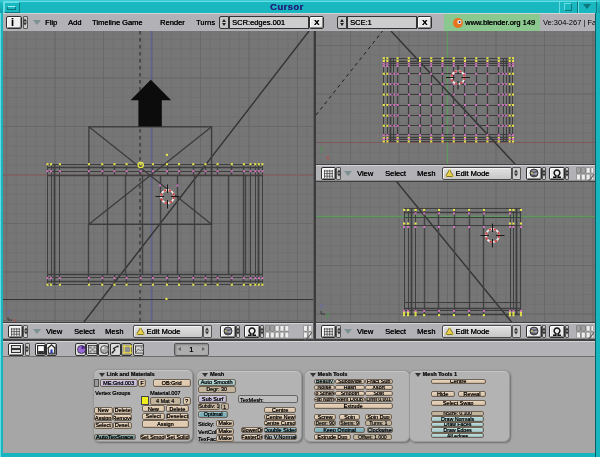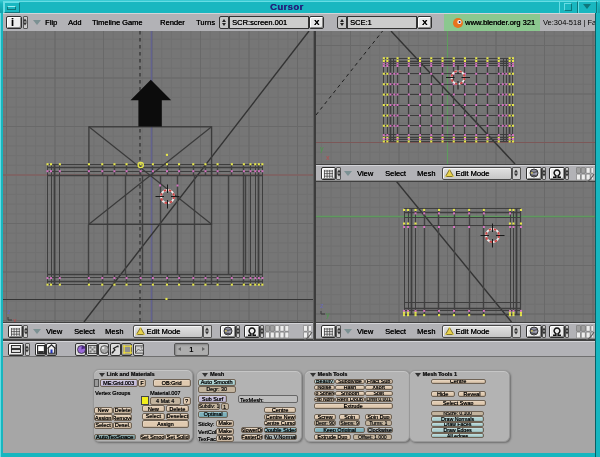--- a/index.html
+++ b/index.html
@@ -26,40 +26,40 @@
 <div style="position:absolute;left:45px;top:18.5px;font-size:7.5px;line-height:8.5px;color:#000;font-weight:normal;white-space:nowrap;text-shadow:0.3px 0 0 currentColor;">Flip</div>
 <div style="position:absolute;left:68px;top:18.5px;font-size:7.5px;line-height:8.5px;color:#000;font-weight:normal;white-space:nowrap;text-shadow:0.3px 0 0 currentColor;">Add</div>
 <div style="position:absolute;left:92px;top:18.5px;font-size:7.5px;line-height:8.5px;color:#000;font-weight:normal;white-space:nowrap;text-shadow:0.3px 0 0 currentColor;text-align:right;">Timeline</div>
 <div style="position:absolute;left:122px;top:18.5px;font-size:7.5px;line-height:8.5px;color:#000;font-weight:normal;white-space:nowrap;text-shadow:0.3px 0 0 currentColor;">Game</div>
 <div style="position:absolute;left:160px;top:18.5px;font-size:7.5px;line-height:8.5px;color:#000;font-weight:normal;white-space:nowrap;text-shadow:0.3px 0 0 currentColor;">Render</div>
 <div style="position:absolute;left:196px;top:18.5px;font-size:7.5px;line-height:8.5px;color:#000;font-weight:normal;white-space:nowrap;text-shadow:0.3px 0 0 currentColor;">Turns</div>
 <div style="position:absolute;left:219px;top:15.5px;width:10px;height:13px;background:#c6c6c6;border:1px solid #333;border-radius:2px 0 0 2px;box-sizing:border-box;"></div>
 <div style="position:absolute;left:222px;top:18.5px;width:0;height:0;border-left:2px solid transparent;border-right:2px solid transparent;border-bottom:3px solid #222;"></div>
 <div style="position:absolute;left:222px;top:23px;width:0;height:0;border-left:2px solid transparent;border-right:2px solid transparent;border-top:3px solid #222;"></div>
 <div style="position:absolute;left:229px;top:15.5px;width:80px;height:13px;background:#cdcdcd;border:1px solid #333;box-sizing:border-box;"></div>
-<div style="position:absolute;left:232px;top:18.5px;font-size:7.5px;line-height:8.5px;color:#000;font-weight:normal;white-space:nowrap;text-shadow:0.3px 0 0 currentColor;">SCR:screen.001</div>
+<div style="position:absolute;left:232px;top:18.5px;font-size:7.5px;line-height:8.5px;color:#000;font-weight:normal;white-space:nowrap;text-shadow:0.3px 0 0 currentColor;">SCR:edges.001</div>
 <div style="position:absolute;left:309px;top:15.5px;width:15px;height:13px;background:#e9e9e9;border:1px solid #2e2e2e;border-radius:2px;box-shadow:inset 1px 1px 0 #fff,inset -1px -1px 0 #8a8a8a;box-sizing:border-box;"></div>
 <div style="position:absolute;left:314px;top:18px;font-size:8px;line-height:9px;color:#000;font-weight:bold;white-space:nowrap;text-shadow:0.3px 0 0 currentColor;">X</div>
 <div style="position:absolute;left:337px;top:15.5px;width:10px;height:13px;background:#c6c6c6;border:1px solid #333;border-radius:2px 0 0 2px;box-sizing:border-box;"></div>
 <div style="position:absolute;left:340px;top:18.5px;width:0;height:0;border-left:2px solid transparent;border-right:2px solid transparent;border-bottom:3px solid #222;"></div>
 <div style="position:absolute;left:340px;top:23px;width:0;height:0;border-left:2px solid transparent;border-right:2px solid transparent;border-top:3px solid #222;"></div>
 <div style="position:absolute;left:347px;top:15.5px;width:70px;height:13px;background:#cdcdcd;border:1px solid #333;box-sizing:border-box;"></div>
 <div style="position:absolute;left:350px;top:18.5px;font-size:7.5px;line-height:8.5px;color:#000;font-weight:normal;white-space:nowrap;text-shadow:0.3px 0 0 currentColor;">SCE:1</div>
 <div style="position:absolute;left:417px;top:15.5px;width:15px;height:13px;background:#e9e9e9;border:1px solid #2e2e2e;border-radius:2px;box-shadow:inset 1px 1px 0 #fff,inset -1px -1px 0 #8a8a8a;box-sizing:border-box;"></div>
 <div style="position:absolute;left:422px;top:18px;font-size:8px;line-height:9px;color:#000;font-weight:bold;white-space:nowrap;text-shadow:0.3px 0 0 currentColor;">X</div>
 <div style="position:absolute;left:444px;top:14px;width:96px;height:16.5px;background:#8bc88f;"></div>
 <svg style="position:absolute;left:452px;top:16.5px" width="12" height="12" viewBox="0 0 12 12">
     <circle cx="6" cy="6" r="5" fill="#e8731e"></circle>
     <circle cx="7.4" cy="5" r="2.1" fill="#fff"></circle>
     <circle cx="7.6" cy="5" r="1.0" fill="#1a2a6a"></circle>
     <path d="M1 7 L5 3 L3 8 Z" fill="#e8731e"></path>
   </svg>
-<div style="position:absolute;left:465px;top:18.5px;font-size:7.5px;line-height:8.5px;color:#000;font-weight:normal;white-space:nowrap;text-shadow:0.3px 0 0 currentColor;">www.blender.org 321</div>
+<div style="position:absolute;left:465px;top:18.5px;font-size:7.5px;line-height:8.5px;color:#000;font-weight:normal;white-space:nowrap;text-shadow:0.3px 0 0 currentColor;">www.blender.org 149</div>
 <div style="position:absolute;left:541px;top:14px;width:54px;height:17px;overflow:hidden;">
-    <div style="position:absolute;left:2px;top:4.5px;font-size:7.5px;line-height:8.5px;color:#000;white-space:nowrap;">Ve:304-518 | Fa</div>
+    <div style="position:absolute;left:2px;top:4.5px;font-size:7.5px;line-height:8.5px;color:#000;white-space:nowrap;">Ve:304-267 | Fa</div>
   </div>
 <svg style="position:absolute;left:3px;top:31px" width="310" height="291" viewBox="0 0 310 291">
     <rect x="0" y="0" width="310" height="291" fill="#767676"></rect>
     <line x1="3.5" y1="0" x2="3.5" y2="291" stroke="#717171" stroke-width="1"></line>
     <line x1="13.2" y1="0" x2="13.2" y2="291" stroke="#717171" stroke-width="1"></line>
     <line x1="22.9" y1="0" x2="22.9" y2="291" stroke="#717171" stroke-width="1"></line>
     <line x1="32.6" y1="0" x2="32.6" y2="291" stroke="#717171" stroke-width="1"></line>
     <line x1="42.3" y1="0" x2="42.3" y2="291" stroke="#717171" stroke-width="1"></line>
     <line x1="52.0" y1="0" x2="52.0" y2="291" stroke="#717171" stroke-width="1"></line>
     <line x1="61.7" y1="0" x2="61.7" y2="291" stroke="#717171" stroke-width="1"></line>

